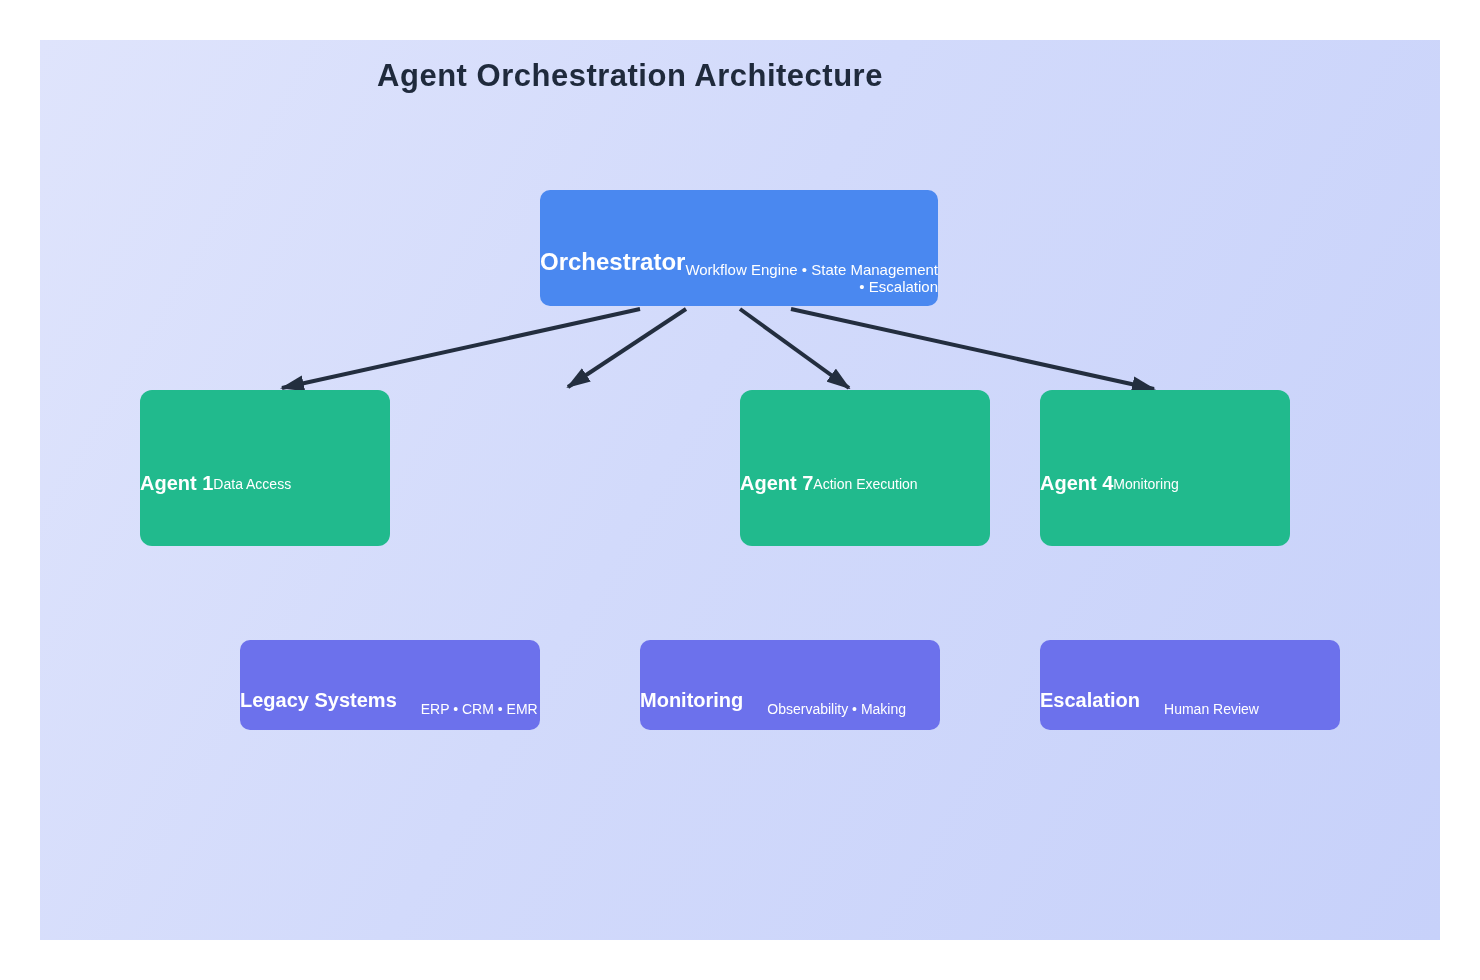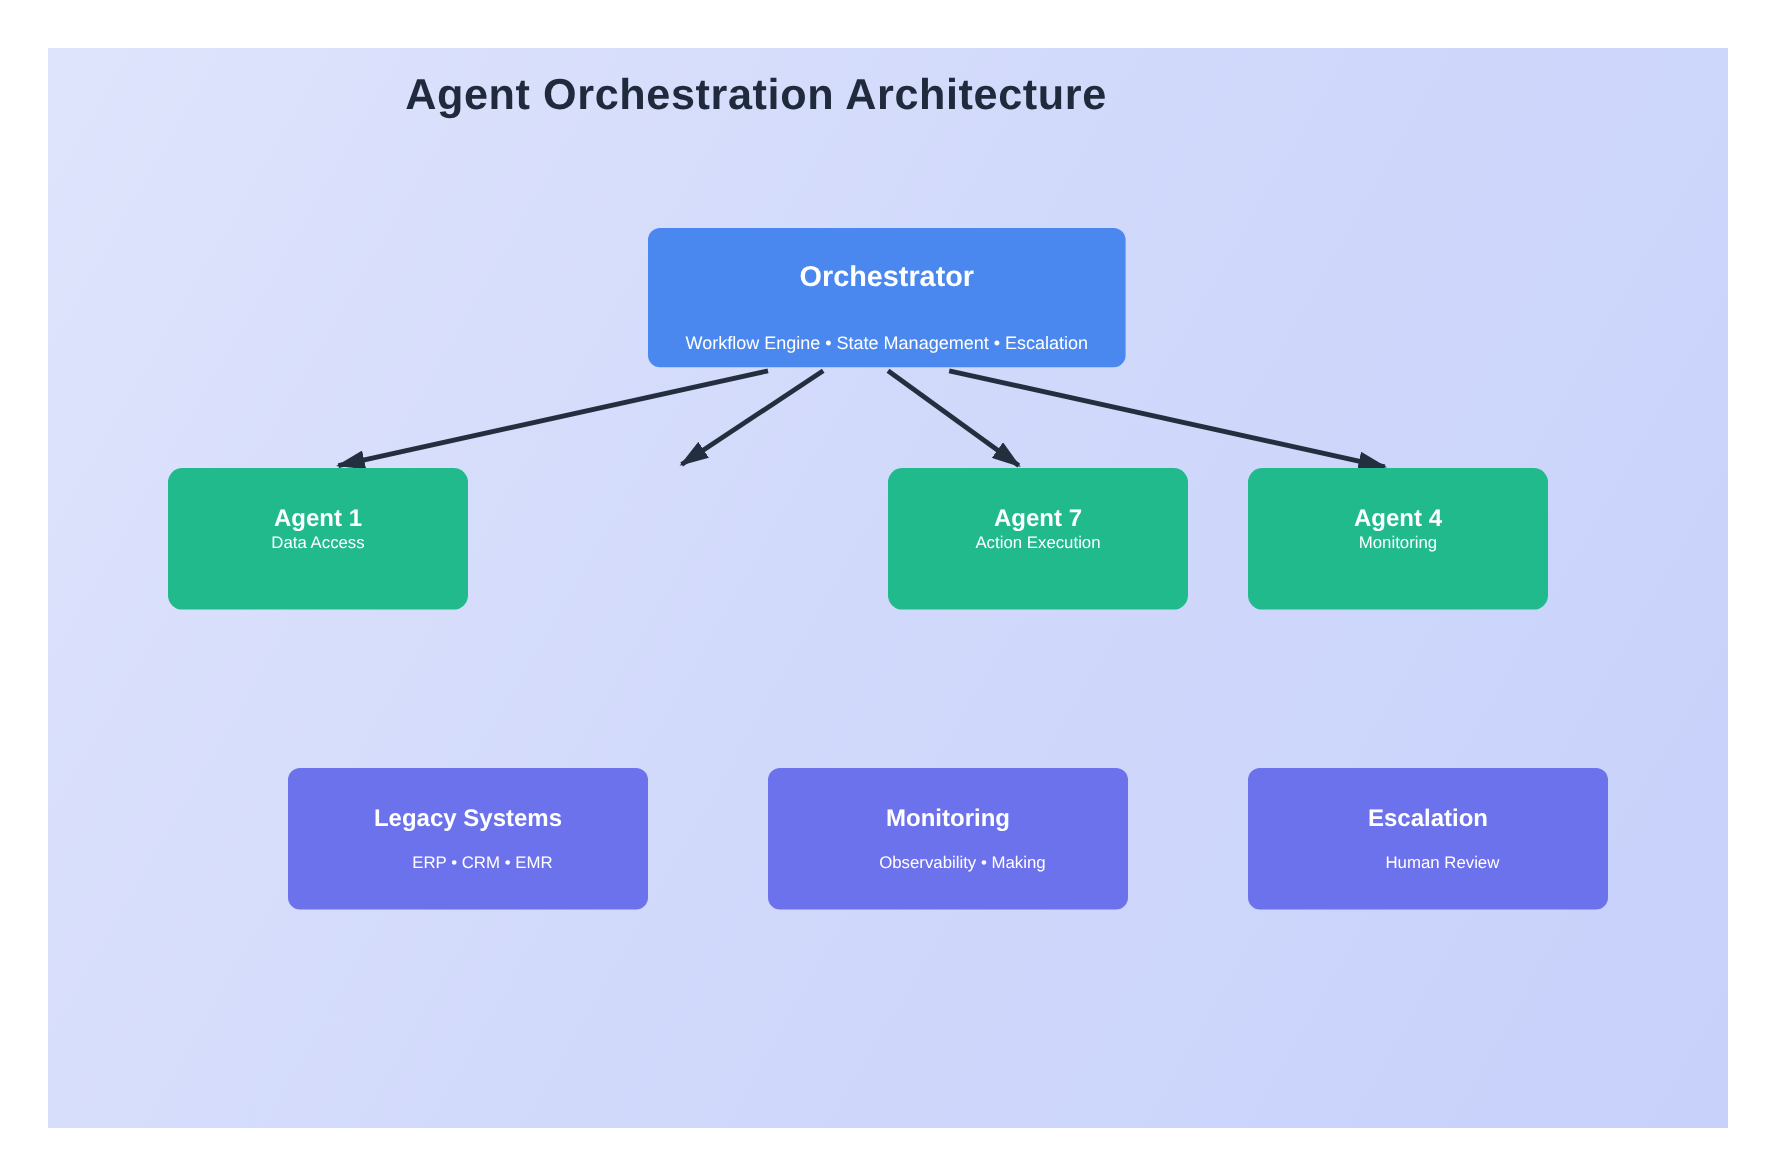--- a/index.html
+++ b/index.html
@@ -13,54 +13,54 @@
 
   .canvas {
     position: absolute; left: 40px; top: 40px;
     width: 1400px; height: 900px;
     background: linear-gradient(120deg, #dfe4fc 0%, #d2dafb 45%, #c7d1fa 100%);
   }
 
   .diagram-title {
     position: absolute; left: 40px; top: 58px; width: 1180px;
     text-align: center;
-    font-size: 36px; font-weight: bold; color: #1f2a3c;
+    font-size: 31px; font-weight: bold; color: #1f2a3c;
     letter-spacing: 0.5px;
   }
 
   .node {
     position: absolute;
     color: #ffffff; text-align: right;
-    display: flex; flex-direction: column; align-items: center;
+    display: flex; flex-direction: row; align-items: center;
   }
   .node .node-title { font-weight: bold; }
   .node .node-subtitle { font-weight: normal; }
 
   .orchestrator {
     left: 540px; top: 190px; width: 398px; height: 116px;
     background: #4a88f0; border-radius: 10px;
     padding-top: 27px;
   }
   .orchestrator .node-title { font-size: 24px; }
   .orchestrator .node-subtitle { font-size: 15px; margin-top: 33px; }
 
   .agent {
-    width: 250px; height: 118px; top: 390px;
+    width: 250px; height: 156px; top: 390px;
     background: #21ba8d; border-radius: 12px;
     padding-top: 31px;
   }
   .agent .node-title { font-size: 20px; }
   .agent .node-subtitle { font-size: 14px; }
   .agent-1 { left: 140px; }
   .agent-2 { left: 440px; }
   .agent-3 { left: 740px; }
   .agent-4 { left: 1040px; }
 
   .subsystem {
-    width: 300px; height: 118px; top: 640px;
+    width: 300px; height: 90px; top: 640px;
     background: #6c71ec; border-radius: 10px;
     padding-top: 31px;
   }
   .subsystem .node-title { font-size: 20px; }
   .subsystem .node-subtitle { font-size: 14px; margin-top: 16px; margin-left: 24px; }
   .subsystem-1 { left: 240px; }
   .subsystem-2 { left: 640px; }
   .subsystem-3 { left: 1040px; }
 
   svg.arrows {

